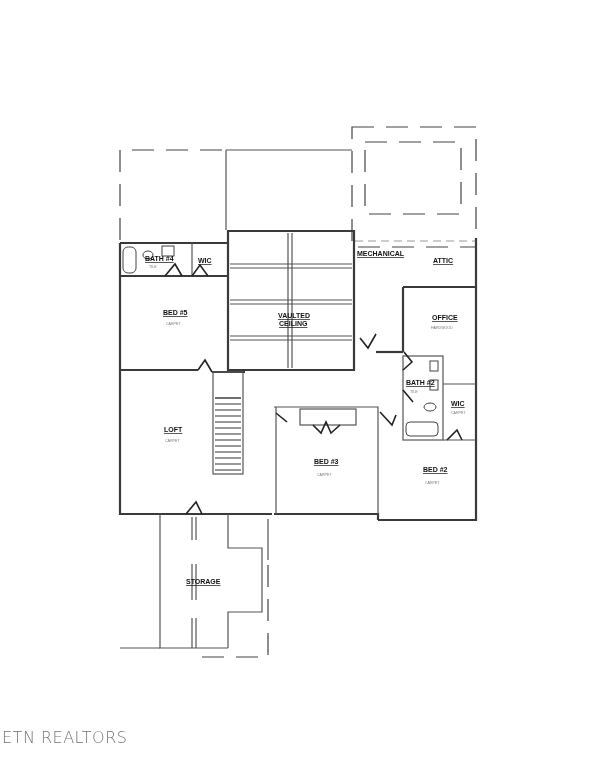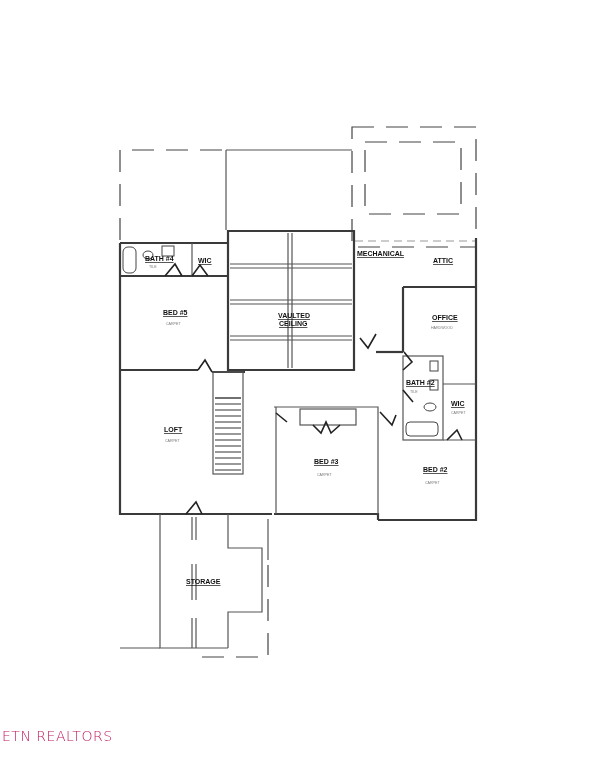--- a/index.html
+++ b/index.html
@@ -6,21 +6,21 @@
     body { width: 600px; height: 776px; position: relative; overflow: hidden; font-family: "Liberation Sans", sans-serif; }
     svg { position: absolute; left: 0; top: 0; }
     .wall { stroke: #3a3a3a; stroke-width: 2.2; fill: none; }
     .wallthin { stroke: #555; stroke-width: 1.2; fill: none; }
     .dash { stroke: #444; stroke-width: 1.2; fill: none; stroke-dasharray: 22 12; }
     .dashlight { stroke: #999; stroke-width: 1; fill: none; stroke-dasharray: 8 5; }
     .fix { stroke: #444; stroke-width: 1; fill: #fff; }
     .door { stroke: #222; stroke-width: 1.6; fill: none; }
     .lbl { font-family: "Liberation Sans", sans-serif; font-size: 7px; font-weight: bold; fill: #111; text-decoration: underline; }
     .sub { font-family: "Liberation Sans", sans-serif; font-size: 3.6px; fill: #777; }
-    .watermark { position: absolute; left: 2px; top: 728px; font-family: "DejaVu Sans", sans-serif; font-size: 14px; letter-spacing: 0.5px; color: #be185d; font-weight: 300; }
+    .watermark { position: absolute; left: 2px; top: 728px; font-family: "DejaVu Sans", sans-serif; font-size: 16px; letter-spacing: 0.5px; color: #737373; font-weight: 300; }
   </style>
 </head>
 <body>
 
 <svg width="600" height="776" viewBox="0 0 600 776" xmlns="http://www.w3.org/2000/svg">
 
   <g>
     <path class="dash" d="M120 240 V150 H226"></path>
     <line class="wallthin" x1="226" y1="150" x2="352" y2="150"></line>
     <line class="wallthin" x1="226" y1="150" x2="226" y2="230"></line>

